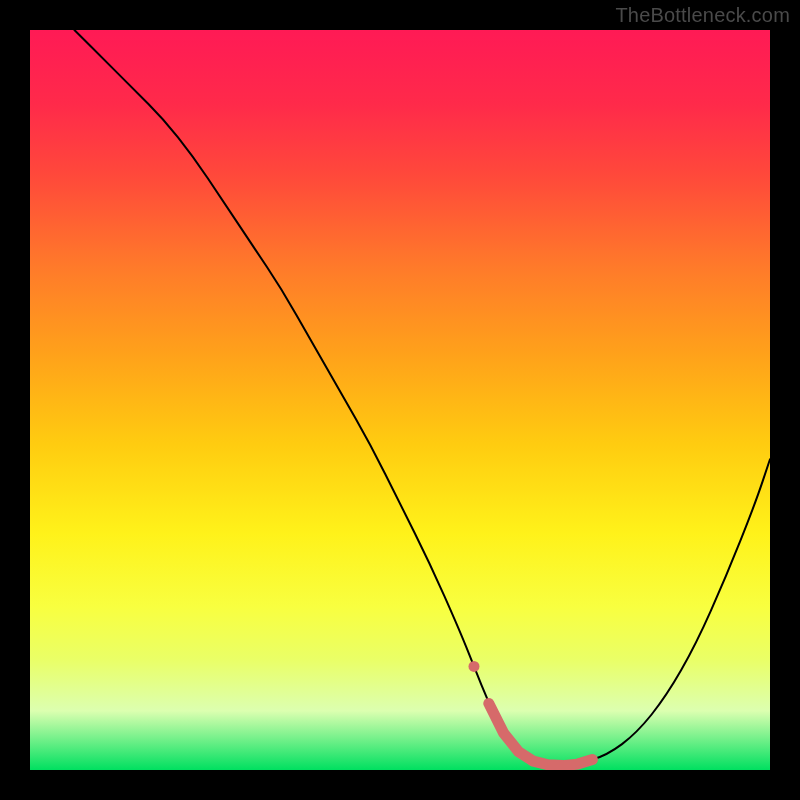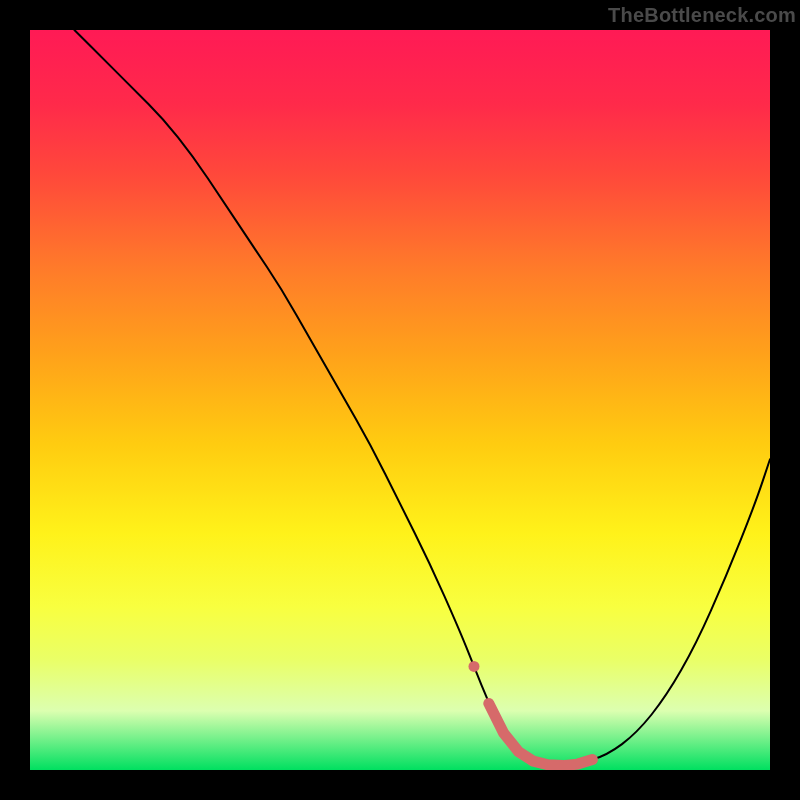--- a/index.html
+++ b/index.html
@@ -13,24 +13,24 @@
   }
   .stage {
     position: relative;
     width: 800px;
     height: 800px;
     background: #000;
   }
   .watermark {
     position: absolute;
     top: 4px;
-    right: 4px;
+    right: 10px;
     color: #4a4a4a;
     font-size: 20px;
-    font-weight: 700;
+    font-weight: 400;
     letter-spacing: 0.2px;
     z-index: 20;
     margin-left: 24px;
   }
   .plot {
     position: absolute;
     left: 30px;
     top: 30px;
     width: 740px;
     height: 740px;

